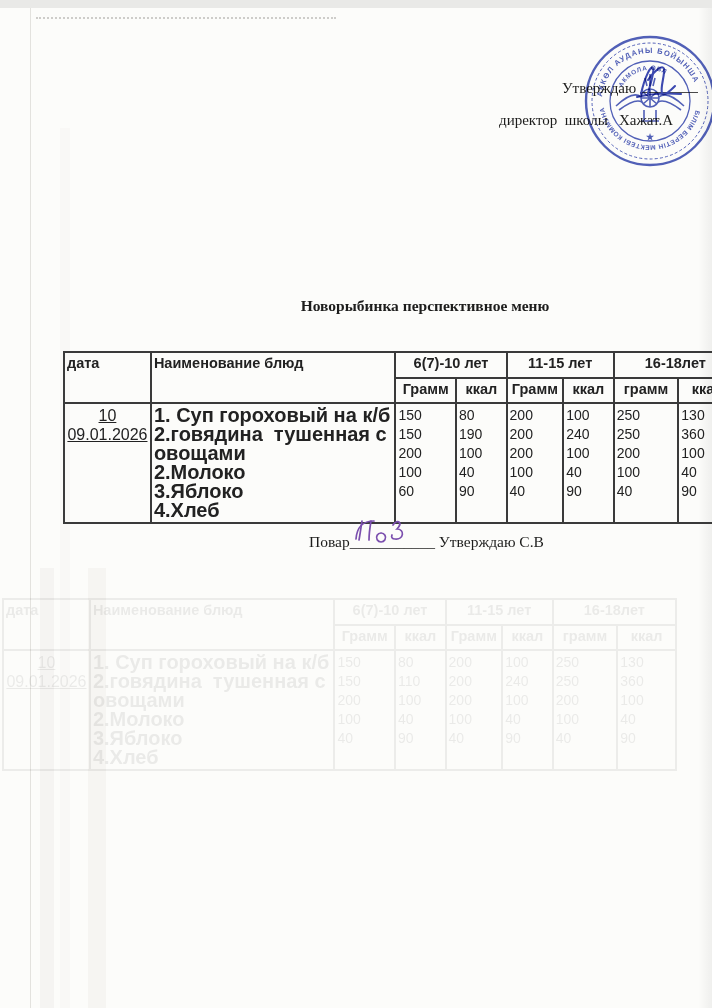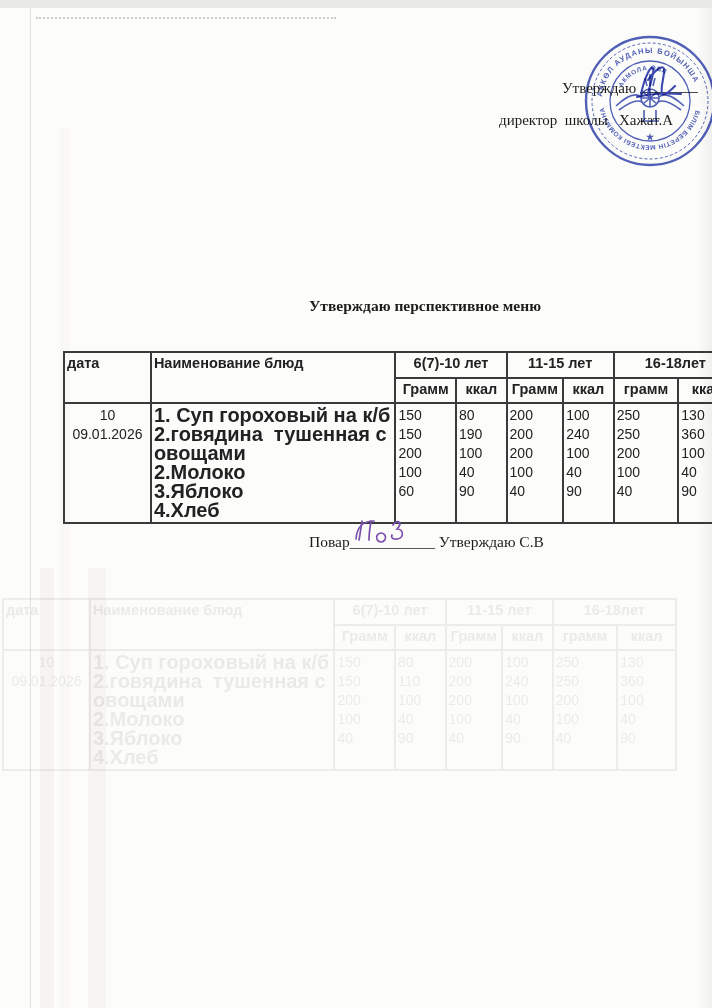--- a/index.html
+++ b/index.html
@@ -32,21 +32,21 @@
 
   
   .menu-table-wrap{position:absolute; left:63px; top:343px; width:680px;}
   table.menu{border-collapse:collapse; table-layout:fixed; width:675px;
     font-family:"Liberation Sans", sans-serif; color:#222;}
   table.menu th, table.menu td{border:2px solid #3a3a3a; padding:2px 2px; vertical-align:top;}
   table.menu th{font-size:14.5px; font-weight:bold;}
   th.group{ text-align:center; vertical-align:middle; height:20px;}
   th.sub{ text-align:center; vertical-align:middle; height:19px;}
   th.head-left{text-align:left; vertical-align:top; padding-top:4px;}
-  td.cell-date{text-align:center; font-size:14px; font-weight:normal; white-space:pre-wrap; line-height:19px; padding-top:3px; height:94px;}
+  td.cell-date{text-align:center; font-size:16px; font-weight:normal; white-space:pre-wrap; line-height:19px; padding-top:3px; height:94px;text-decoration:underline;}
   td.cell-dishes{font-size:20px; font-weight:bold; white-space:pre-wrap; line-height:19px; padding-top:3px;}
   td.cell-num{font-size:14px; font-weight:normal; white-space:pre-wrap; line-height:19px; padding-top:3px; padding-left:10px;}
 
   
   .cook-line{position:absolute; left:309px; top:525px; font-size:15.5px; white-space:pre;}
   .cook-sign{position:absolute; left:350px; top:505px; width:62px; height:38px;}
 
   
   .ghost{position:absolute; left:2px; top:590px; width:712px; height:185px; opacity:.08;
     filter:blur(.4px) grayscale(.3); pointer-events:none;}
@@ -103,21 +103,21 @@
       <path d="M33,72 Q50,56 58,63"></path>
       <path d="M101,72 Q84,56 76,63"></path>
       <path d="M36,76 Q52,64 59,68"></path>
       <path d="M98,76 Q82,64 75,68"></path>
       <path d="M61,76 L61,86 M73,76 L73,86 M58,87 L76,87"></path>
     </g>
     <text x="67" y="106" font-size="9" fill="#4353b5" text-anchor="middle">★</text>
   </svg>
 
   <div class="title-block">
-    <div>Утверждаю перспективное меню</div>
+    <div>Новорыбинка перспективное меню</div>
   </div>
 
   <div class="menu-table-wrap">
     <table class="menu">
       <colgroup>
         <col style="width:86px">
           <col style="width:242px">
         <col style="width:60px">
           <col style="width:50px">
         <col style="width:56px">

